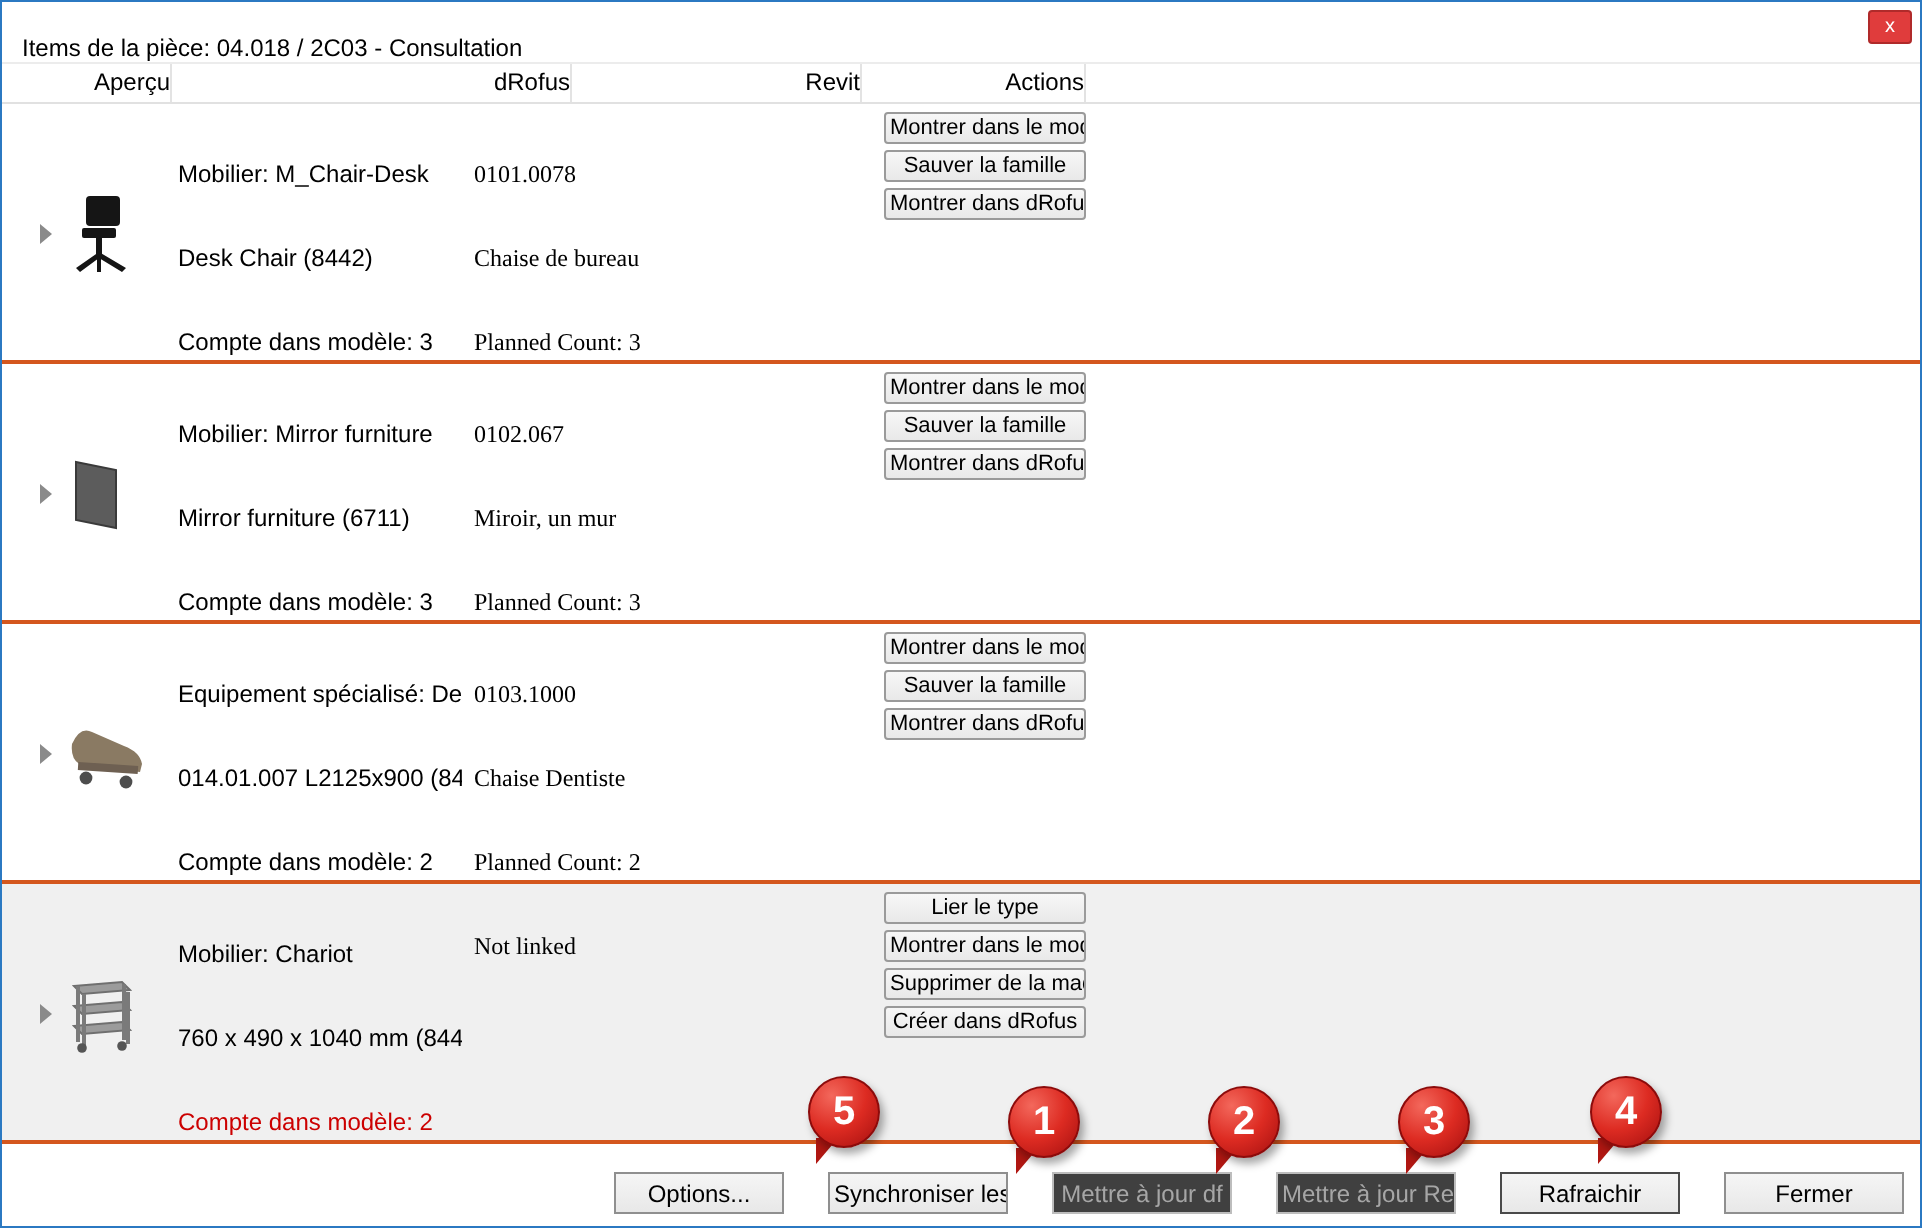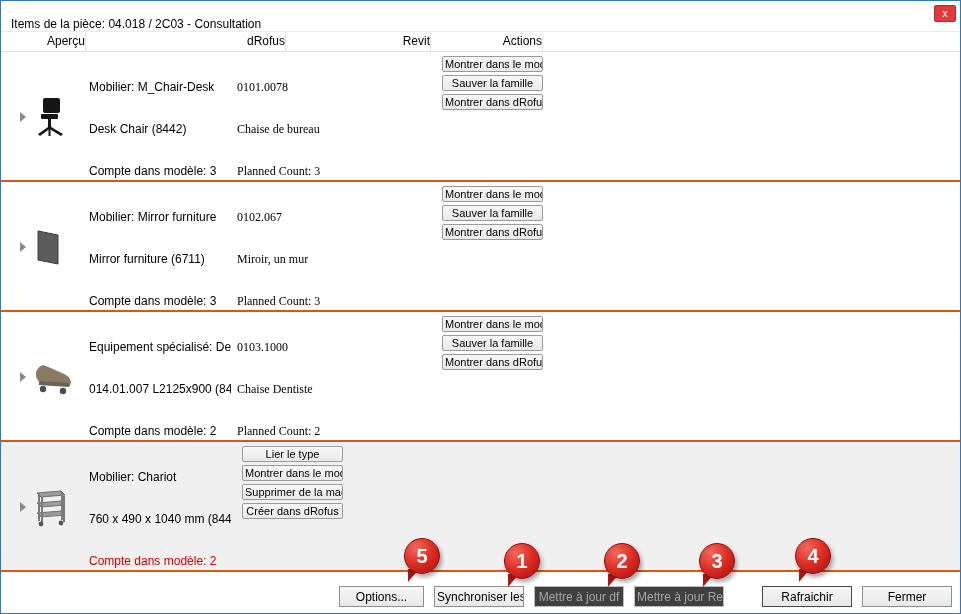--- a/index.html
+++ b/index.html
@@ -24,24 +24,24 @@
   .expander{width:0;height:0;border-left:6px solid #8a8a8a;border-top:5px solid transparent;border-bottom:5px solid transparent;margin-left:19px;cursor:pointer;flex:none;}
   .iconwrap{margin-left:7px;flex:none;display:flex;align-items:center;}
   .revit{width:145px;padding-left:3px;}
   .drofus{width:200px;padding-left:6px;font-family:Liberation Serif, serif;}
   .cell div{font-size:12px;line-height:18px;color:#000;white-space:nowrap;overflow:hidden;margin-top:24px;}
   .cell div.red{color:#cc0000;}
   .drofus .single{margin-top:20px;}
   .actions{width:112px;display:flex;flex-direction:column;align-items:flex-end;gap:3px;padding:4px 0;}
   .abtn{width:101px;height:16px;font-size:11px;line-height:13px;padding:0 2px;background:linear-gradient(#f7f7f7,#e9e9e9);border:1px solid #9a9a9a;border-radius:2px;color:#000;white-space:nowrap;overflow:hidden;cursor:pointer;font-family:"Liberation Sans",sans-serif;}
   
-  .footer{position:absolute;left:0;right:8px;bottom:6px;display:flex;justify-content:flex-end;gap:10px;}
+  .footer{position:absolute;left:0;right:8px;bottom:6px;display:flex;justify-content:flex-end;gap:22px;}
   .fbtn{width:90px;height:21px;font-size:12px;background:linear-gradient(#f5f5f5,#e8e8e8);border:1px solid #8f8f8f;color:#000;padding:0 2px;white-space:nowrap;overflow:hidden;cursor:pointer;font-family:"Liberation Sans",sans-serif;}
   .fbtn.narrow{width:85px;}
-  .fbtn.focus{border:1px solid #4a4a4a;margin-left:28px;}
+  .fbtn.focus{border:1px solid #4a4a4a;}
   .fbtn:disabled{color:#a6a6a6;border-color:#bdbdbd;background:#404040;cursor:default;text-align:center;}
   
   .callout{position:absolute;width:36px;height:36px;}
   .callout .circle{width:36px;height:36px;border-radius:50%;background:radial-gradient(circle at 32% 26%,#f3685c 0%,#dd2b22 50%,#a40f0f 100%);border:1px solid #8c0b0b;box-sizing:border-box;display:flex;align-items:center;justify-content:center;color:#fff;font-size:20px;font-weight:bold;box-shadow:2px 3px 4px rgba(0,0,0,0.35);position:relative;z-index:2;}
   .callout .tail{position:absolute;left:4px;bottom:-8px;width:0;height:0;border-top:13px solid #b01712;border-right:11px solid transparent;z-index:1;}
 </style>
 </head>
 <body>
 
 <div class="window">
@@ -165,20 +165,23 @@
           <circle cx="8" cy="37" r="2.4" fill="#555"></circle>
           <circle cx="28" cy="36" r="2.4" fill="#555"></circle>
         </svg>
       </span>
     </div>
     <div class="cell revit">
       <div>Mobilier: Chariot</div>
       <div>760 x 490 x 1040 mm (844</div>
       <div class="red">Compte dans modèle: 2</div>
     </div>
+    <div class="cell drofus">
+      <div class="single">Not linked</div>
+    </div>
     <div class="cell actions">
       <button class="abtn">Lier le type</button>
       <button class="abtn">Montrer dans le mod</button>
       <button class="abtn">Supprimer de la maq</button>
       <button class="abtn">Créer dans dRofus</button>
     </div>
   </div>
 
   <div class="callout" style="left:403px;top:537px;">
     <span class="circle">

